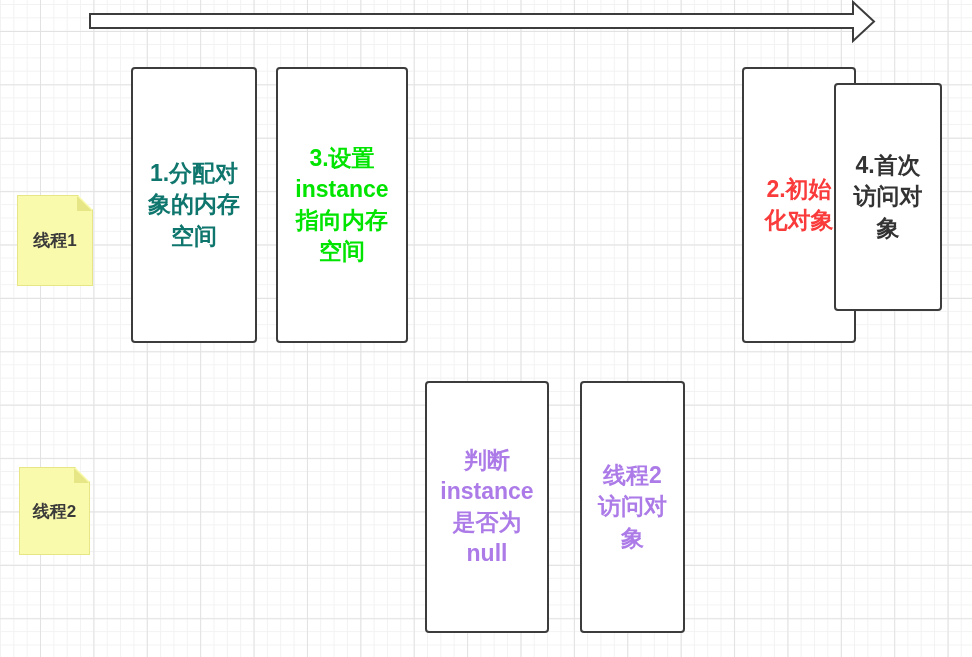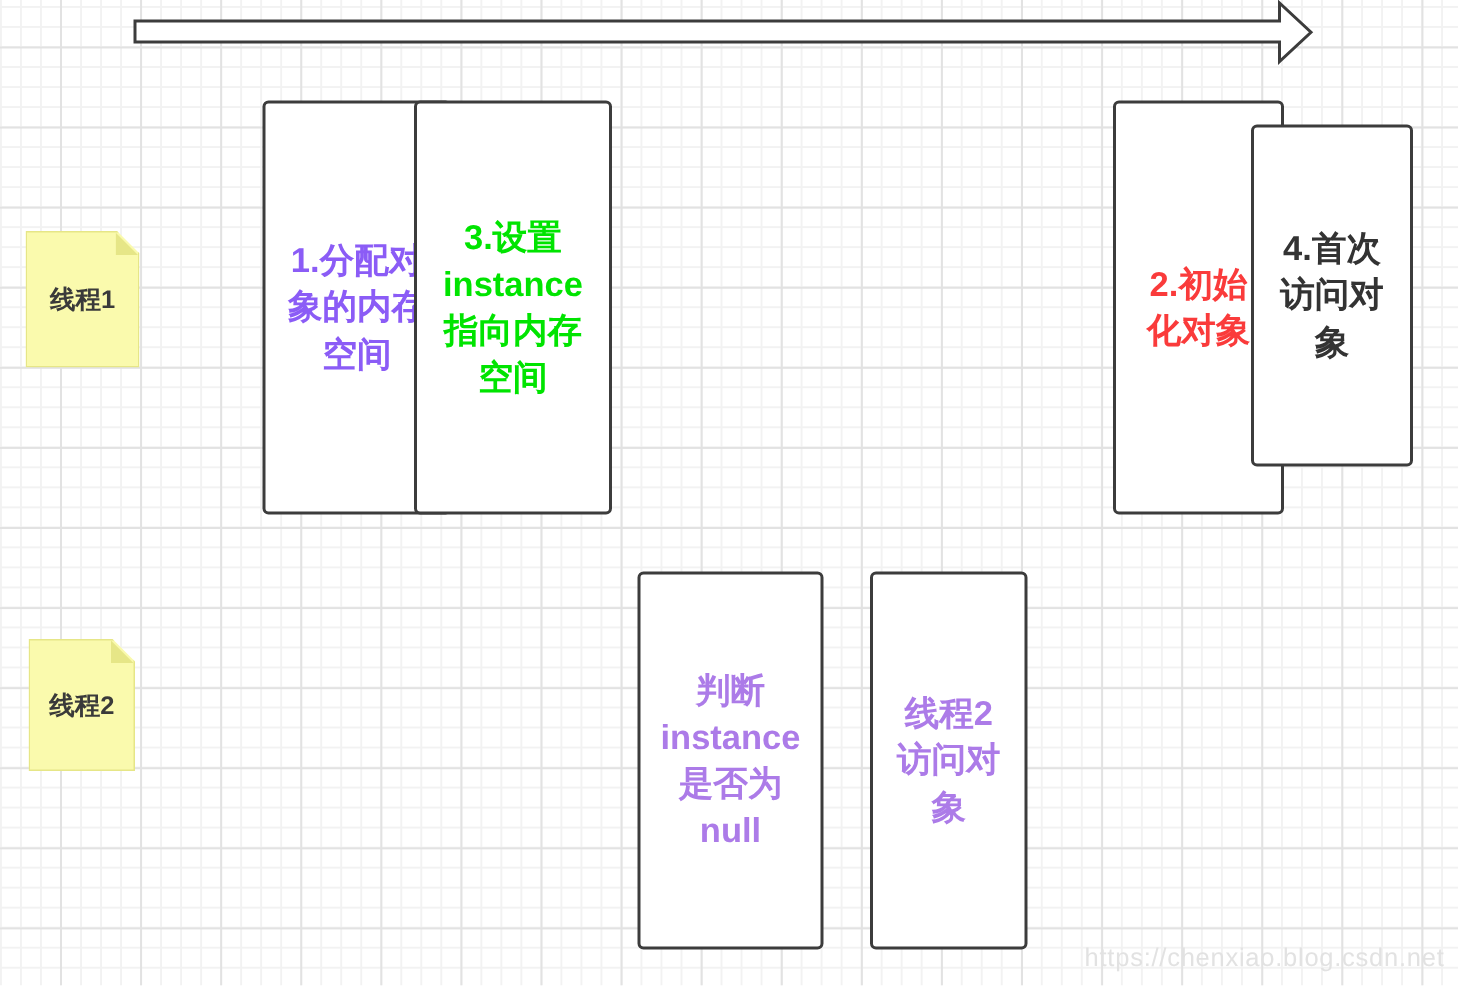--- a/index.html
+++ b/index.html
@@ -36,20 +36,21 @@
   .box5{left:425px;top:381px;width:124px;height:252px;}
   .box6{left:580px;top:381px;width:105px;height:252px;}
   
   .note{
     position:absolute;box-sizing:border-box;
     background:#fafaad;border:1px solid #e6e687;
     box-shadow:2px 2px 2px rgba(0,0,0,0.05);
     display:flex;align-items:center;justify-content:center;
     font-weight:bold;font-size:17px;color:#3a3a3a;text-align:center;
     clip-path:polygon(0 0,calc(100% - 15px) 0,100% 15px,100% 100%,0 100%);
+    margin-top:41px;
   }
   .note .fold{
     position:absolute;top:0;right:0;width:15px;height:15px;
     background:#e6e687;
     clip-path:polygon(0 0,100% 100%,0 100%);
   }
   .note1{left:17px;top:154px;width:76px;height:91px;}
   .note2{left:19px;top:426px;width:71px;height:88px;}
   
   .watermark{
@@ -69,21 +70,21 @@
   <div class="note note1">
     <span class="fold"></span>
     <span>线程1</span>
   </div>
 
   <div class="note note2">
     <span class="fold"></span>
     <span>线程2</span>
   </div>
 
-  <div class="step-box box1" style="color: #8b5cf6; margin-left: 44px;">1.分配对
+  <div class="step-box box1" style="color: #0f766e;">1.分配对
 象的内存
 空间</div>
 
   <div class="step-box box2" style="color: rgb(0, 228, 0);">3.设置
 instance
 指向内存
 空间</div>
 
   <div class="step-box box3" style="color: rgb(250, 59, 59); margin-left: 45px;">2.初始
 化对象</div>
@@ -94,15 +95,14 @@
 
   <div class="step-box box5" style="color: rgb(172, 123, 232);">判断
 instance
 是否为
 null</div>
 
   <div class="step-box box6" style="color: rgb(172, 123, 232);">线程2
 访问对
 象</div>
 
-  <div class="watermark">https://chenxiao.blog.csdn.net</div>
 
 </div>
 
 </body></html>

